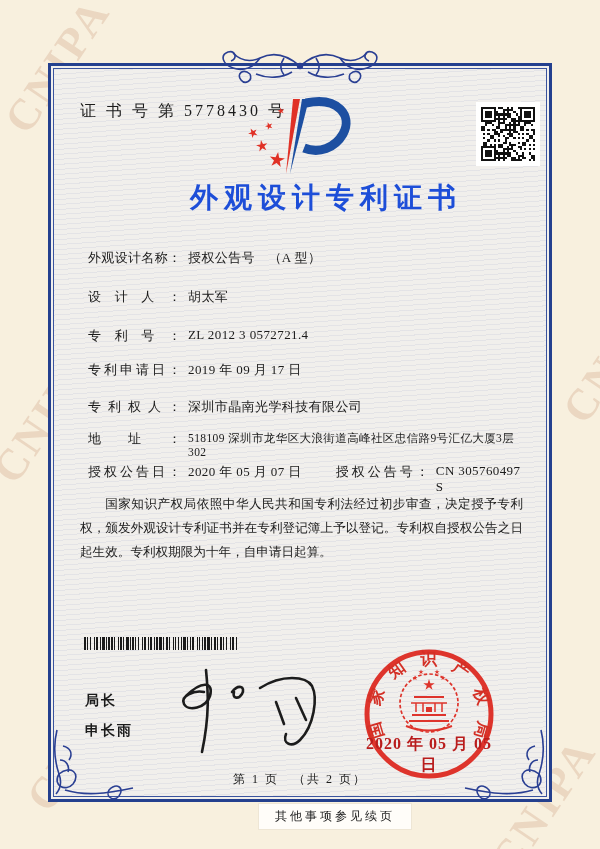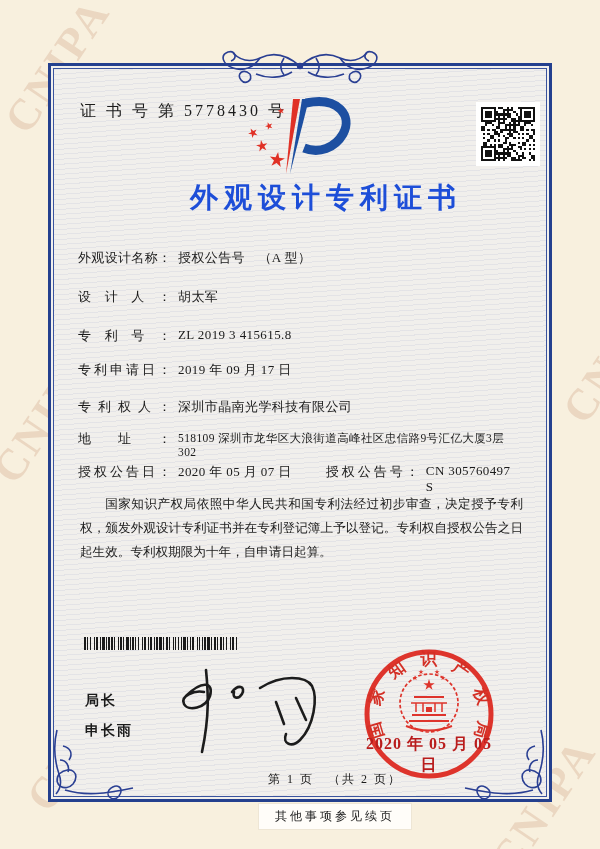--- a/index.html
+++ b/index.html
@@ -25,38 +25,38 @@
   }
   .frame::before{
     content:"";position:absolute;inset:2px;border:1px solid #3a539e;
     background:repeating-linear-gradient(176deg, rgba(130,140,190,.12) 0 1px, rgba(0,0,0,0) 1px 5px);
   }
   .certno{position:absolute;left:80px;top:101px;font-size:16px;letter-spacing:3px;}
   .title{
     position:absolute;left:48px;top:179px;width:556px;text-align:center;
     font-size:28px;font-weight:700;letter-spacing:6px;color:#1d4ed8;
   }
-  .frow{position:absolute;left:78px;width:442px;display:flex;font-size:13px;font-family:Liberation Serif, serif;}
+  .frow{position:absolute;left:88px;width:442px;display:flex;font-size:13px;font-family:Liberation Serif, serif;}
   .flabel{flex:none;width:93px;text-align:justify;text-align-last:justify;}
   .fvalue{margin-left:7px;letter-spacing:.4px;}
   .fvalue.small{font-size:11.5px;margin-top:1px;}
   .fpair{display:flex;}
   .fpair.first{width:250px;}
   .paras{position:absolute;left:80px;top:492px;width:443px;font-size:12.6px;line-height:24px;text-align:justify;}
   .paras p{margin:0;text-indent:2em;}
   .barcode{position:absolute;left:84px;top:636px;width:156px;height:13px;}
   .signer-title{position:absolute;left:85px;top:692px;font-size:14px;font-weight:700;font-family:"Liberation Sans","DejaVu Sans",sans-serif;letter-spacing:2px;}
   .signer-name{position:absolute;left:85px;top:722px;font-size:14px;font-weight:700;font-family:"Liberation Sans","DejaVu Sans",sans-serif;letter-spacing:2px;}
   .sig{position:absolute;left:148px;top:662px;}
   .seal{position:absolute;left:360px;top:645px;width:138px;height:138px;opacity:.95;}
   .seal-date{
     position:absolute;left:360px;top:734px;width:138px;text-align:center;
     font-size:16px;color:#b91c1c;letter-spacing:1px;font-weight:600;
   }
-  .pageinfo{position:absolute;left:48px;top:771px;width:504px;text-align:center;font-size:12px;letter-spacing:2px;margin-left:35px;}
+  .pageinfo{position:absolute;left:48px;top:771px;width:504px;text-align:center;font-size:12px;letter-spacing:2px;}
   .contnote{position:absolute;left:0;top:804px;width:600px;text-align:center;padding-left:35px;}
   .contnote span{
     display:inline-block;background:#fffdf9;padding:4px 16px;font-size:12px;
     letter-spacing:3px;box-shadow:0 0 0 1px rgba(0,0,0,.04);
   }
   .qr{position:absolute;left:476px;top:102px;background:#fff;padding:5px;line-height:0;}
   .logo{position:absolute;left:243px;top:96px;line-height:0;}
   .deco{pointer-events:none;}
   svg{overflow:visible;}
 </style>
@@ -459,21 +459,21 @@
 <div class="frow" style="top:249px">
   <span class="flabel">外观设计名称：</span>
   <span class="fvalue">授权公告号　（A 型）</span>
 </div>
 <div class="frow" style="top:288px">
   <span class="flabel">设计人：</span>
   <span class="fvalue">胡太军</span>
 </div>
 <div class="frow" style="top:327px">
   <span class="flabel">专利号：</span>
-  <span class="fvalue">ZL 2019 3 415615.8</span>
+  <span class="fvalue">ZL 2012 3 0572721.4</span>
 </div>
 <div class="frow" style="top:361px">
   <span class="flabel">专利申请日：</span>
   <span class="fvalue">2019 年 09 月 17 日</span>
 </div>
 <div class="frow" style="top:398px">
   <span class="flabel">专利权人：</span>
   <span class="fvalue">深圳市晶南光学科技有限公司</span>
 </div>
 <div class="frow" style="top:430px">

